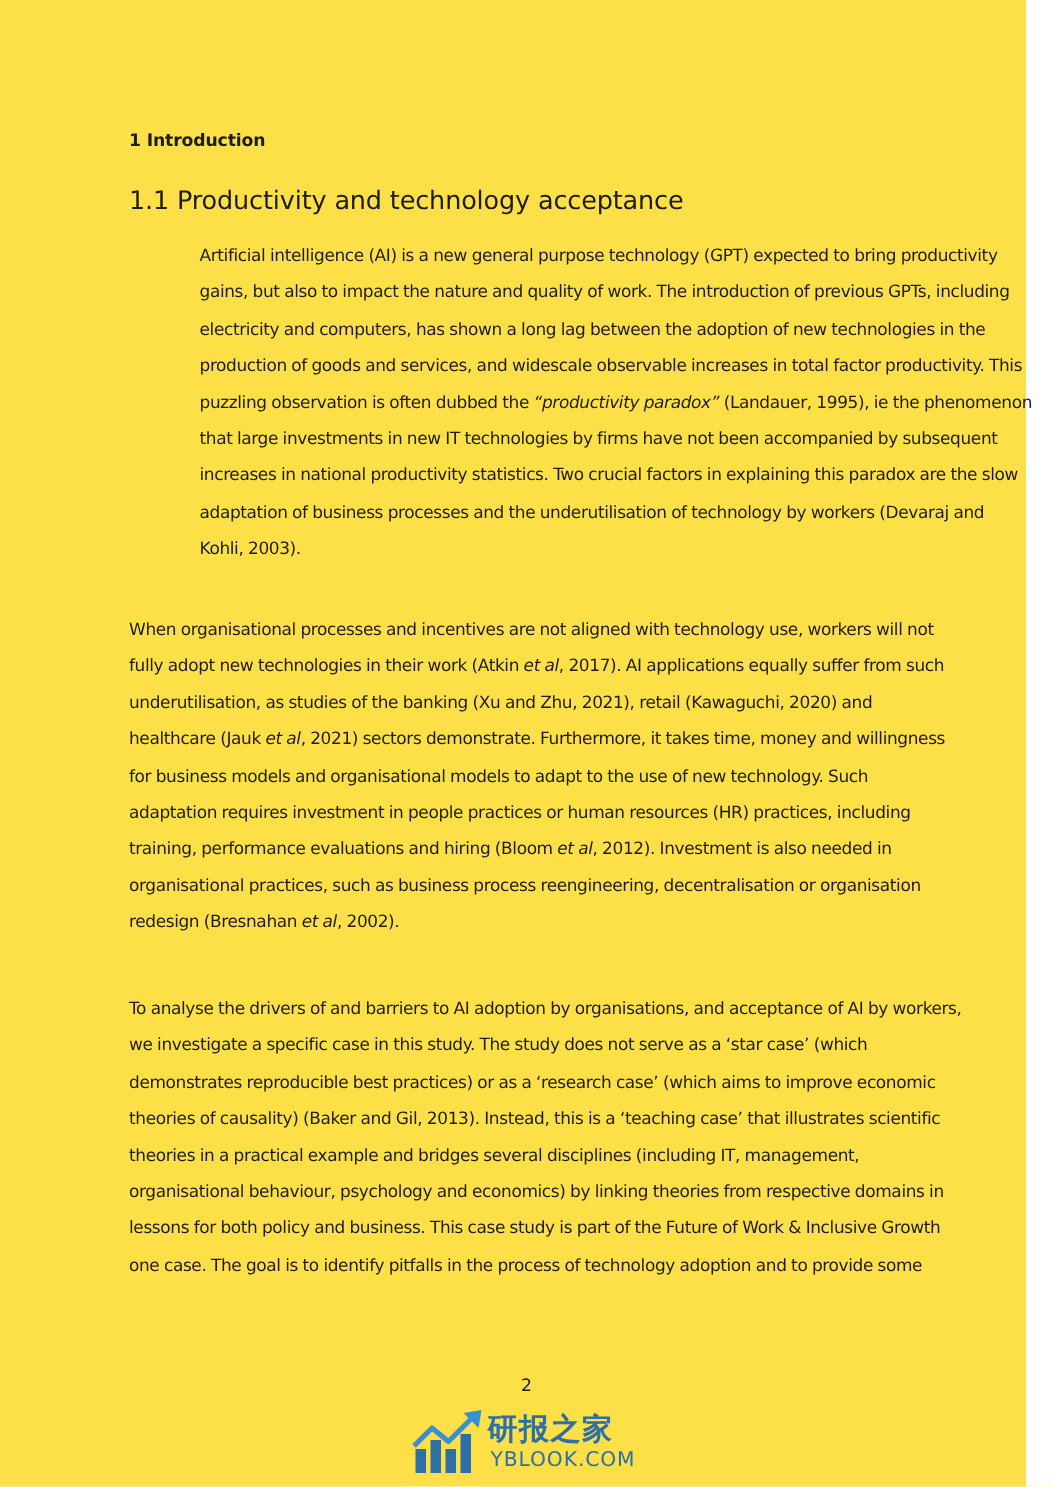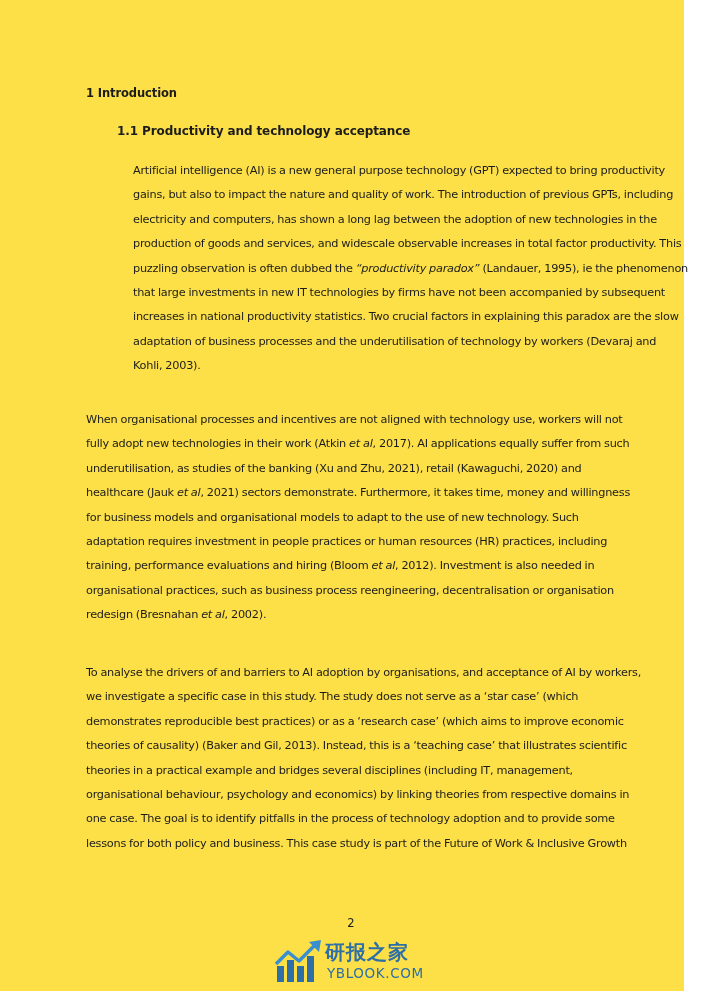--- a/index.html
+++ b/index.html
@@ -1,20 +1,20 @@
 <!DOCTYPE html>
 <html><head>
   <meta charset="utf-8">
   <style>
     html, body { margin: 0; padding: 0; background: #ffffff; }
     body { width: 702px; height: 991px; position: relative; overflow: hidden;
            font-family: "DejaVu Sans", sans-serif; color: #1c1c1c; }
     .page { position: absolute; left: 0; top: 0; width: 684px; height: 991px; background: #fde047; }
     .h1 { position: absolute; left: 86px; top: 86px; font-size: 11.5px; font-weight: bold; letter-spacing: -0.1px; }
-    .h2 { position: absolute; left: 86px; top: 124px; font-size: 12px; font-weight: bold; letter-spacing: -0.1px; margin-left: 31px; }
+    .h2 { position: absolute; left: 86px; top: 124px; font-size: 17px; font-weight: normal; letter-spacing: -0.1px; }
     .para { position: absolute; left: 86px; width: 540px; font-size: 11.3px; line-height: 24.4px; letter-spacing: -0.25px; word-spacing: -0.3px; }
     .p1 { top: 159px; margin-left: 47px; }
     .p2 { top: 408px; }
     .p3 { top: 625px; margin-top: 36px; }
     .line { display: block; white-space: nowrap; }
     em { font-style: italic; }
     .page-number { position: absolute; left: 0; width: 702px; top: 916px; text-align: center; font-size: 11.5px; }
     .logo { position: absolute; left: 275px; top: 938px; width: 160px; height: 46px; }
     .logo-mark { position: absolute; left: 0; top: 2px; width: 48px; height: 42px; }
     .logo-cn { position: absolute; left: 50px; top: 0px; font-size: 20px; font-weight: bold; color: #2d6fa6; letter-spacing: 1px; line-height: 28px; }
@@ -52,22 +52,22 @@
     <span class="line"><span>redesign (Bresnahan </span><em>et al</em><span>, 2002).</span></span>
   </div>
 
   <div class="para p3">
     <span class="line">To analyse the drivers of and barriers to AI adoption by organisations, and acceptance of AI by workers,</span>
     <span class="line">we investigate a specific case in this study. The study does not serve as a ‘star case’ (which</span>
     <span class="line">demonstrates reproducible best practices) or as a ‘research case’ (which aims to improve economic</span>
     <span class="line">theories of causality) (Baker and Gil, 2013). Instead, this is a ‘teaching case’ that illustrates scientific</span>
     <span class="line">theories in a practical example and bridges several disciplines (including IT, management,</span>
     <span class="line">organisational behaviour, psychology and economics) by linking theories from respective domains in</span>
+    <span class="line">lessons for both policy and business. This case study is part of the Future of Work &amp; Inclusive Growth</span>
     <span class="line">one case. The goal is to identify pitfalls in the process of technology adoption and to provide some</span>
-    <span class="line">lessons for both policy and business. This case study is part of the Future of Work &amp; Inclusive Growth</span>
   </div>
 
   <div class="page-number">2</div>
 
   <div class="logo">
     <svg class="logo-mark" viewBox="0 0 48 42">
       <g fill="#2d6fa6">
         <rect x="2" y="26" width="7" height="16"></rect>
         <rect x="12" y="20" width="7" height="22"></rect>
         <rect x="22" y="26" width="7" height="16"></rect>

